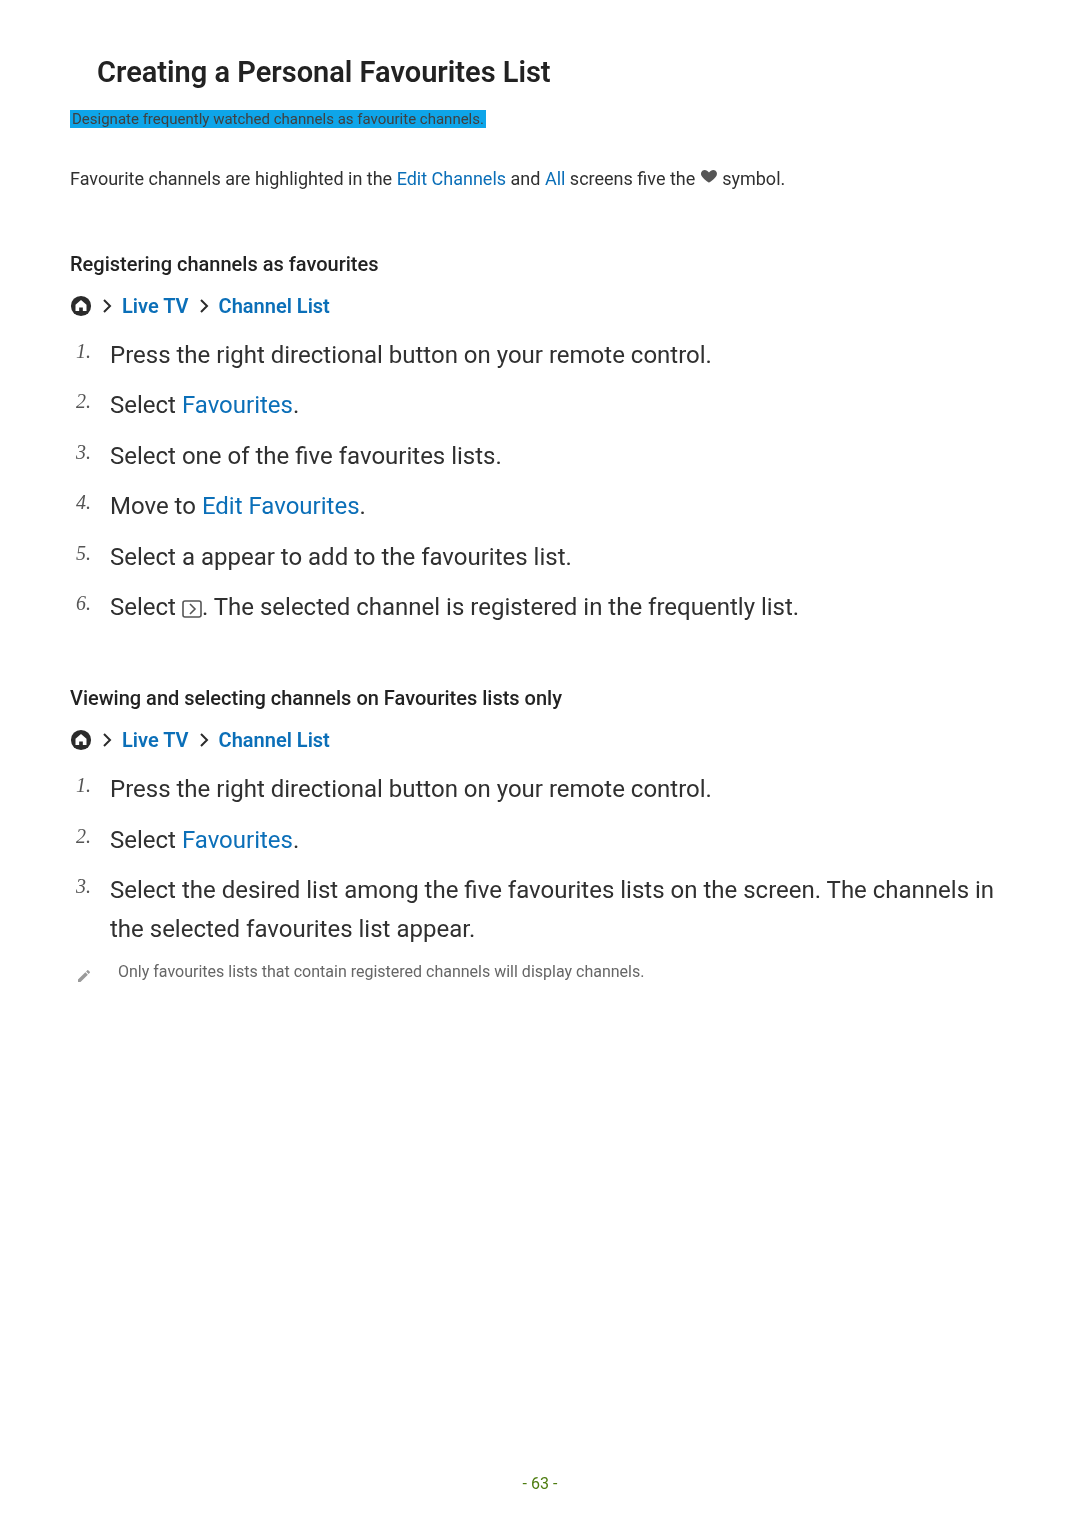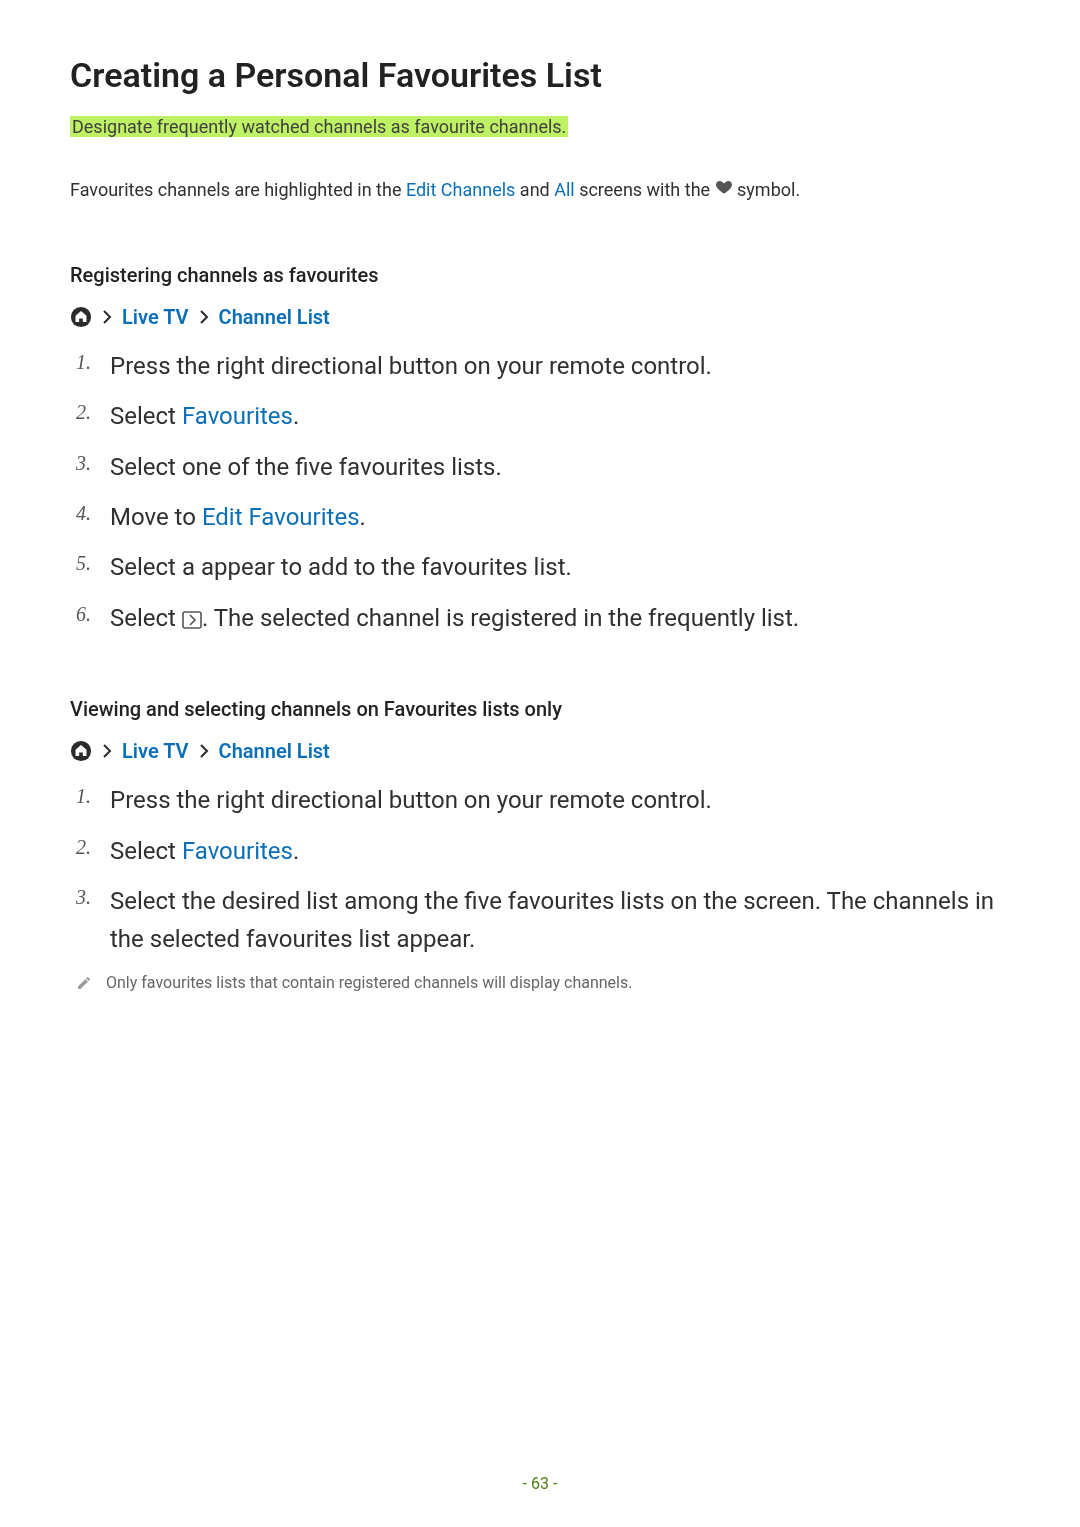--- a/index.html
+++ b/index.html
@@ -9,29 +9,30 @@
     background: #ffffff;
     font-family: "Segoe UI", -apple-system, BlinkMacSystemFont, Roboto, Arial, sans-serif;
     color: #303030;
   }
   .page {
     padding: 55px 70px 40px 70px;
     position: relative;
     min-height: 1527px;
   }
   h1.title {
-    font-size: 34px;
+    font-size: 29px;
     font-weight: 600;
     color: #222;
     margin-bottom: 18px;
+    margin-left: 27px;
   }
   .subtitle {
-    font-size: 18px;
+    font-size: 15px;
     color: #404040;
-    background: #bef264;
+    background: #0ea5e9;
     display: inline;
     padding: 0 2px;
     line-height: 1.6;
   }
   .intro {
     margin-top: 34px;
     font-size: 18px;
     color: #303030;
     line-height: 1.5;
   }
@@ -72,22 +73,22 @@
     position: absolute;
     left: 6px;
     top: -1px;
     font-family: Georgia, "Times New Roman", serif;
     font-style: italic;
     font-size: 20px;
     color: #555;
   }
   .note-row {
     display: flex;
-    align-items: center;
-    gap: 14px;
+    align-items: flex-end;
+    gap: 26px;
     margin-top: 6px;
     padding-left: 6px;
   }
   .note-text {
     font-size: 16px;
     color: #666;
     line-height: 1.5;
   }
   .page-number {
     position: absolute;
@@ -106,21 +107,21 @@
 
 <div class="page">
 
   <h1 class="title">Creating a Personal Favourites List</h1>
 
   <div>
     <span class="subtitle">Designate frequently watched channels as favourite channels.</span>
   </div>
 
   <p class="intro">
-    <span>Favourites channels are highlighted in the </span><span class="blue">Edit Channels</span><span> and </span><span class="blue">All</span><span> screens with the </span><span class="icon">
+    <span>Favourite channels are highlighted in the </span><span class="blue">Edit Channels</span><span> and </span><span class="blue">All</span><span> screens five the </span><span class="icon">
         <svg width="18" height="18" viewBox="0 0 24 24">
           <path fill="#555" d="M12 21s-7.5-4.9-10-9.3C.3 8.4 2.2 4 6.3 4c2.3 0 3.9 1.3 5.7 3.4C13.8 5.3 15.4 4 17.7 4 21.8 4 23.7 8.4 22 11.7 19.5 16.1 12 21 12 21z"></path>
         </svg>
       </span><span> symbol.</span>
   </p>
 
   <h2 class="section">Registering channels as favourites</h2>
 
   <div class="crumb">
     <span class="icon">

